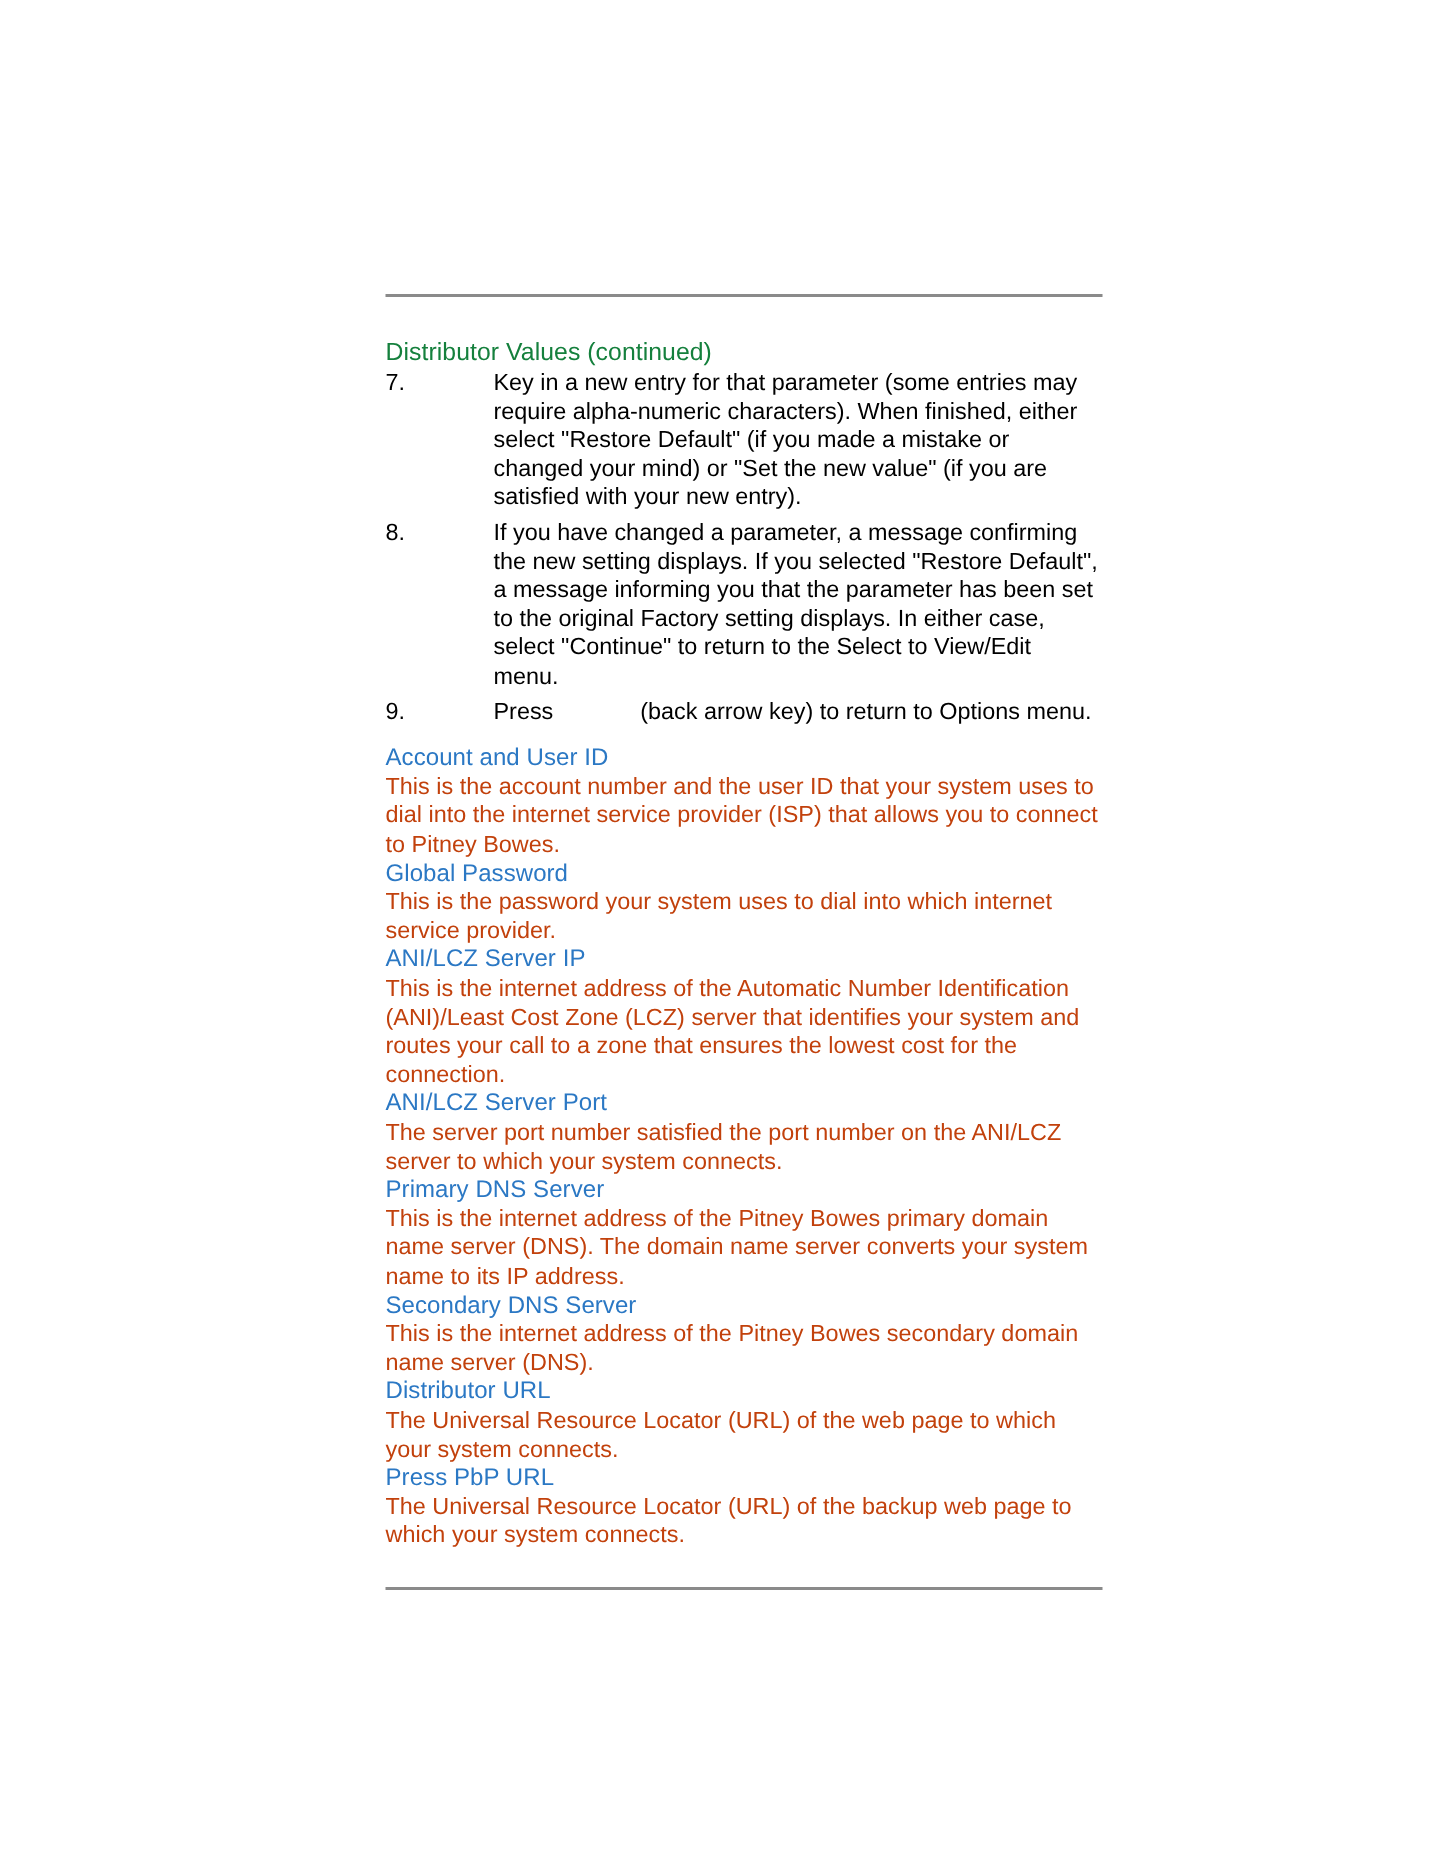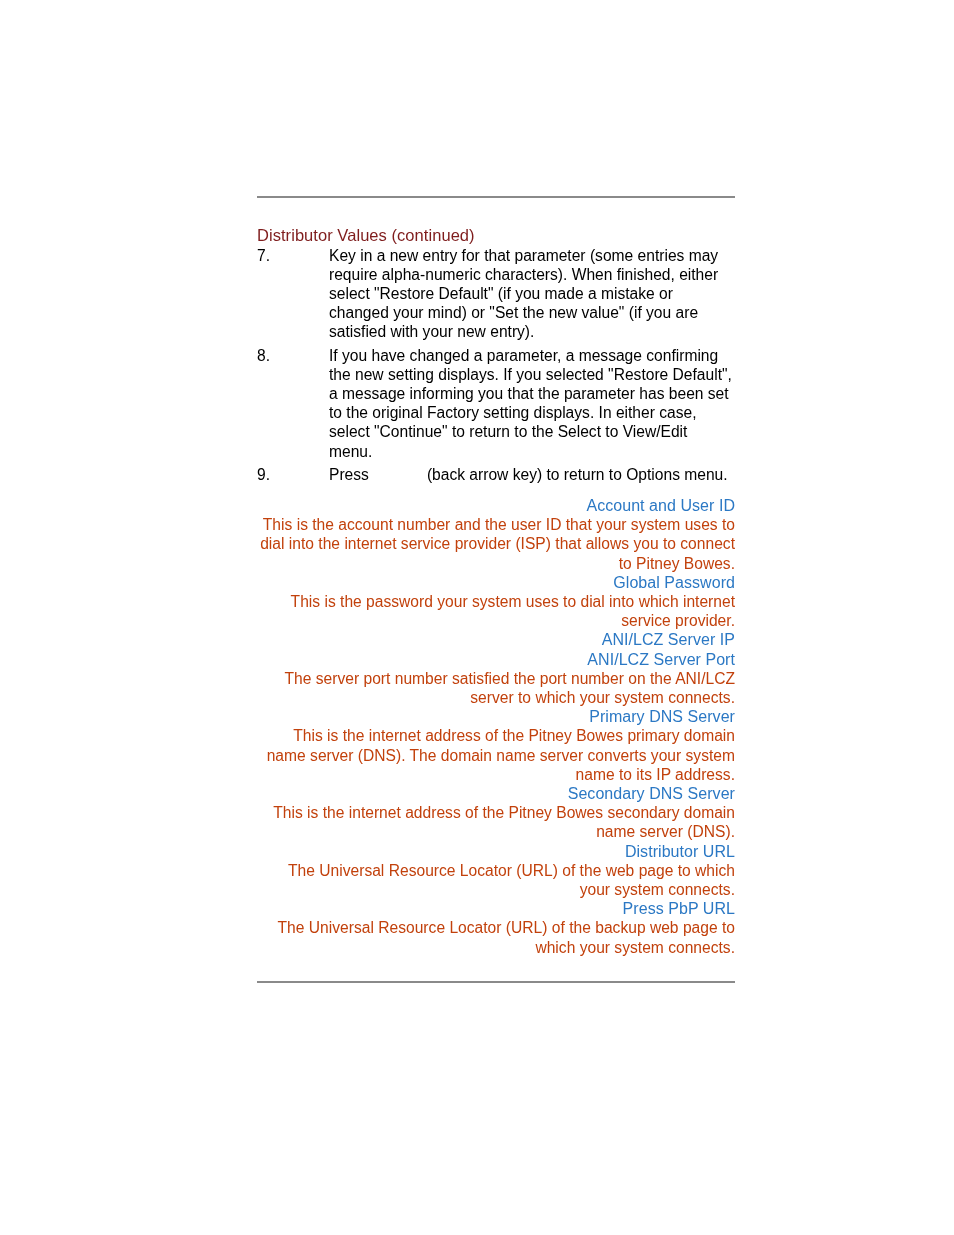--- a/index.html
+++ b/index.html
@@ -34,21 +34,21 @@
     width: 478px;
     height: 2px;
     background: #8a8a8a;
     font-size: 0;
     line-height: 0;
   }
 
   .rule-top { margin: 0 0 0 0; }
 
   .section-title {
-    color: #7f1d1d;
+    color: #15803d;
     font-size: 16.5px;
     line-height: 19.5px;
     margin: 28px 0 0 0;
     font-weight: normal;
     letter-spacing: 0.05px;
   }
 
   .sub-heading {
     color: #2b78c4;
     font-size: 16px;
@@ -96,21 +96,20 @@
   
   .inline-key-graphic {
     display: inline-block;
     width: 58px;
     height: 14px;
     vertical-align: baseline;
   }
 
   .sections-block {
     margin-top: 12px;
-    text-align: right;
   }
 
   .section-group + .section-group { margin-top: 0; }
 
   .rule-bottom {
     margin-top: 24px;
   }
 </style>
 </head>
 <body>
@@ -148,20 +147,21 @@
         <p class="body-text">This is the account number and the user ID that your system uses to dial into the internet service provider (ISP) that allows you to connect to Pitney Bowes.</p>
       </div>
 
       <div class="section-group">
         <h3 class="sub-heading">Global Password</h3>
         <p class="body-text">This is the password your system uses to dial into which internet service provider.</p>
       </div>
 
       <div class="section-group">
         <h3 class="sub-heading">ANI/LCZ Server IP</h3>
+        <p class="body-text">This is the internet address of the Automatic Number Identification (ANI)/Least Cost Zone (LCZ) server that identifies your system and routes your call to a zone that ensures the lowest cost for the connection.</p>
       </div>
 
       <div class="section-group">
         <h3 class="sub-heading">ANI/LCZ Server Port</h3>
         <p class="body-text">The server port number satisfied the port number on the ANI/LCZ server to which your system connects.</p>
       </div>
 
       <div class="section-group">
         <h3 class="sub-heading">Primary DNS Server</h3>
         <p class="body-text">This is the internet address of the Pitney Bowes primary domain name server (DNS). The domain name server converts your system name to its IP address.</p>

